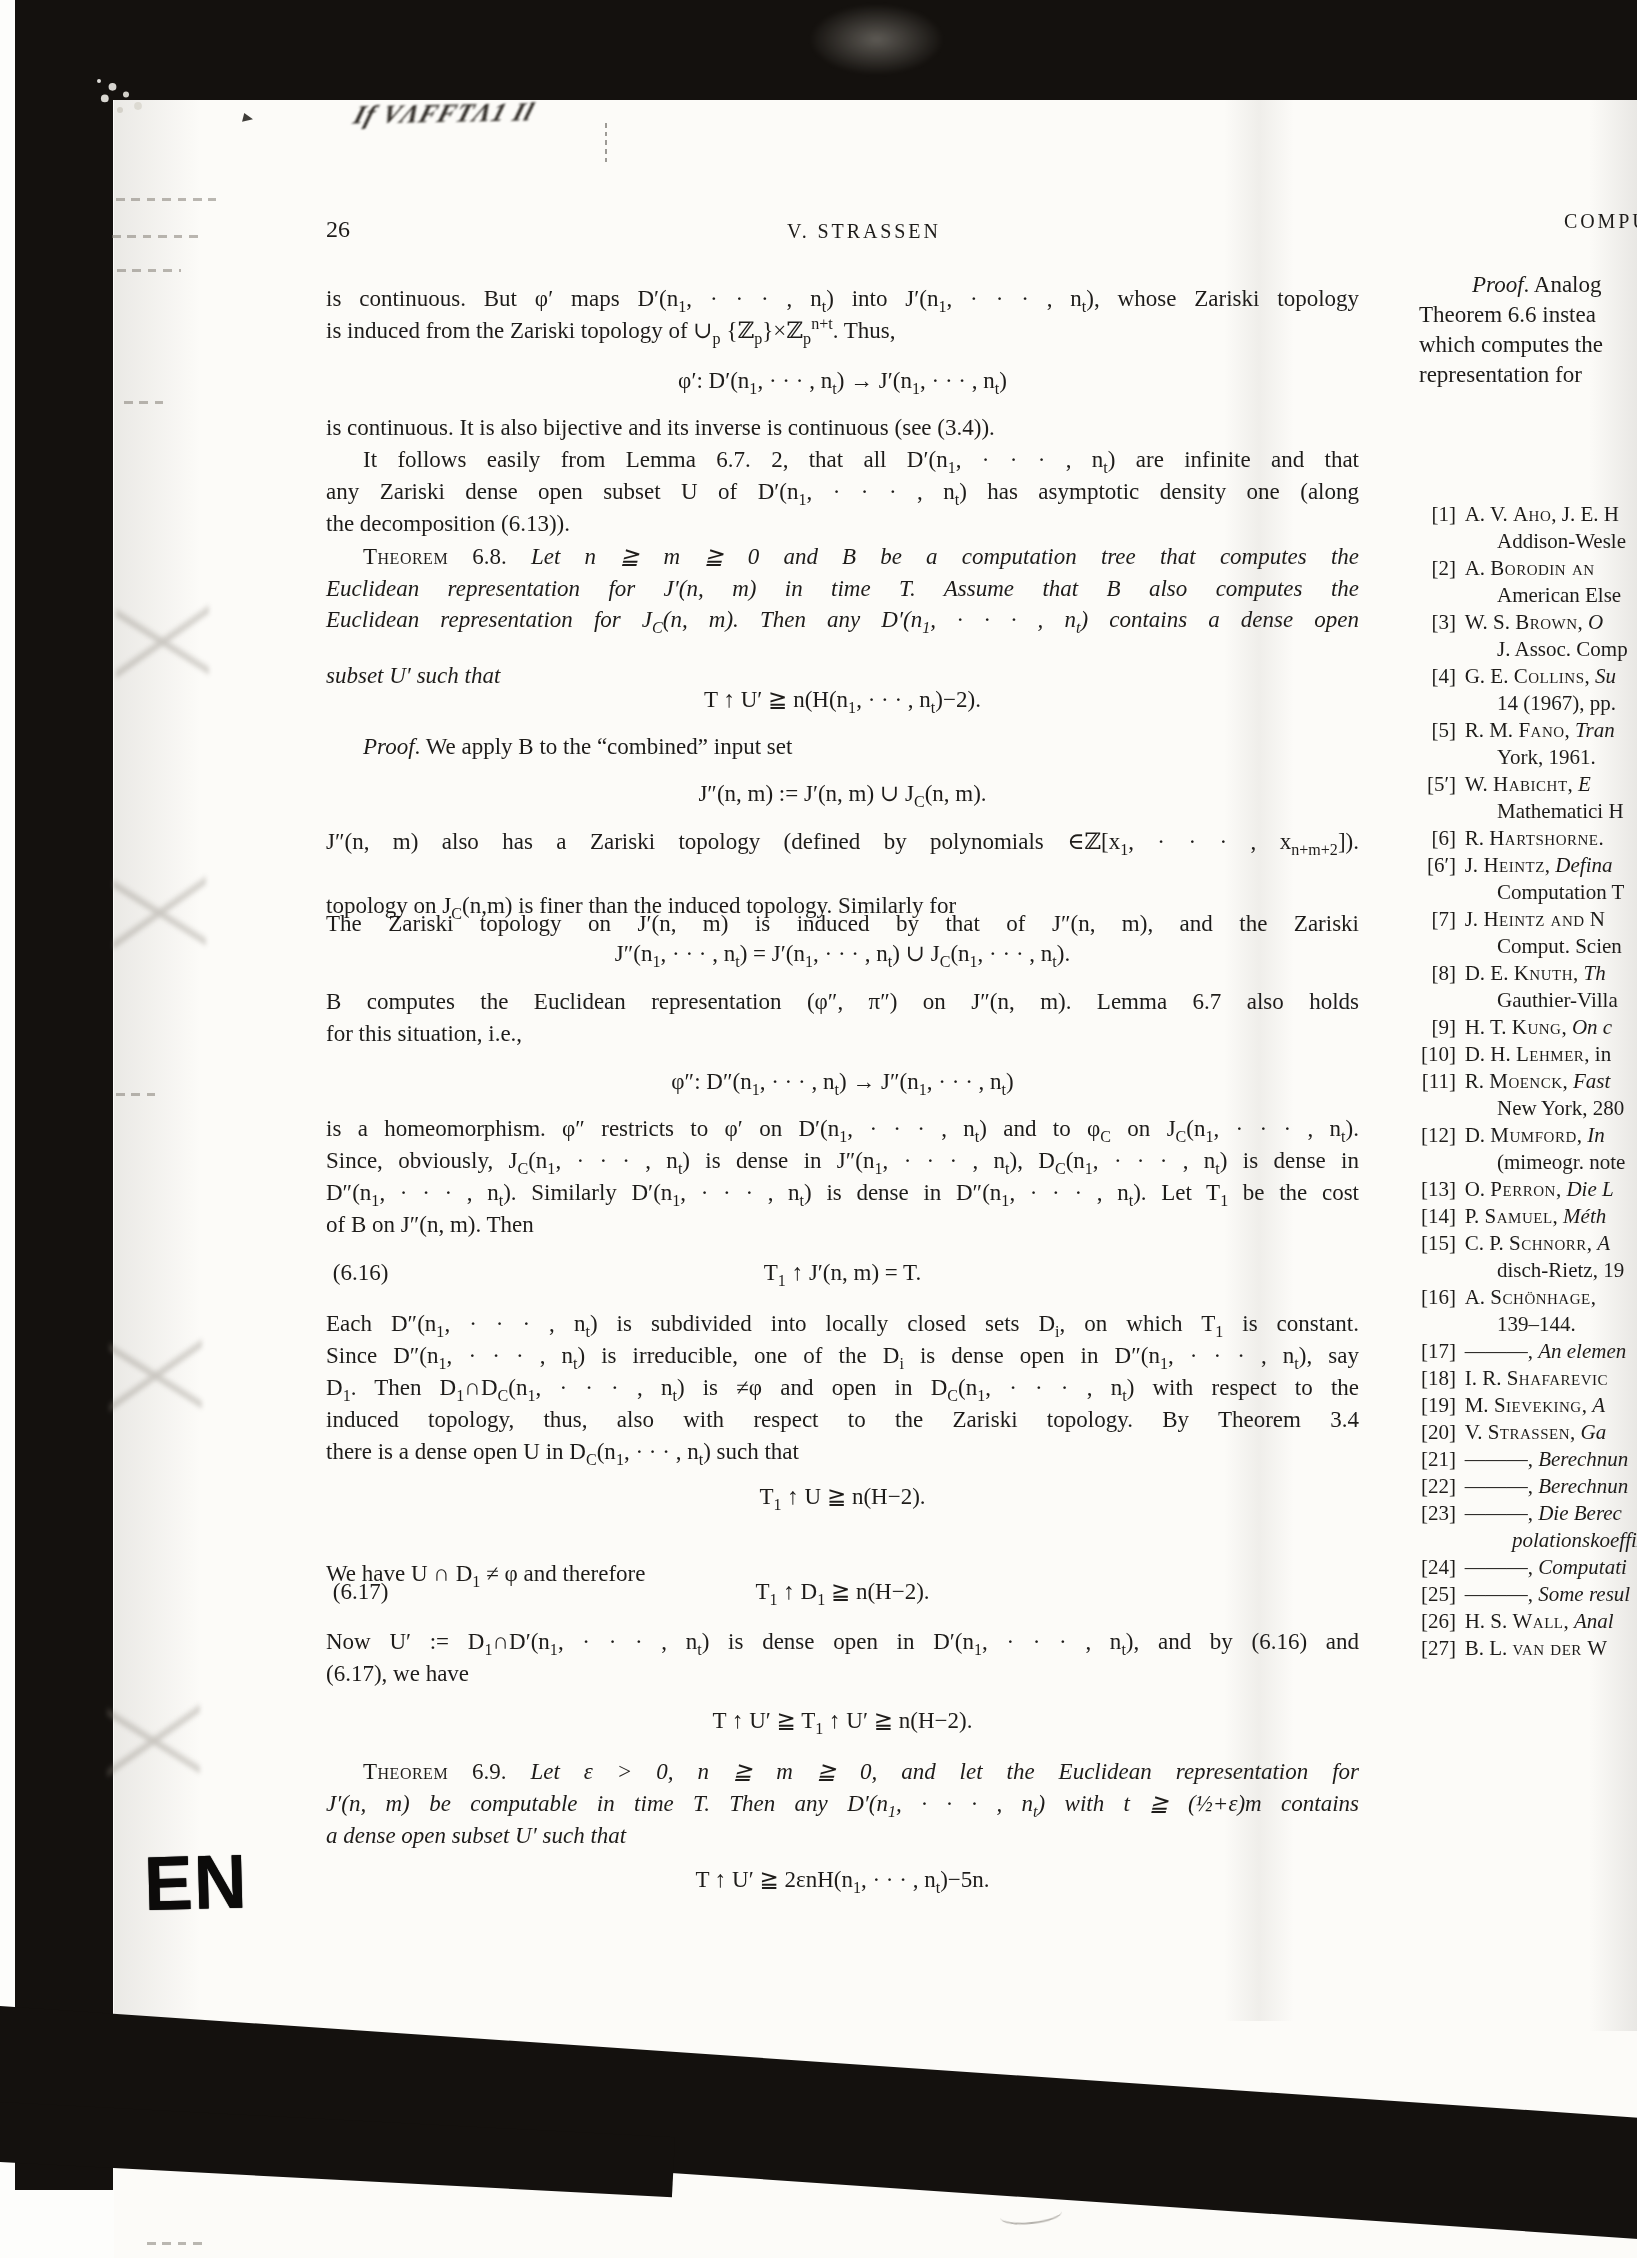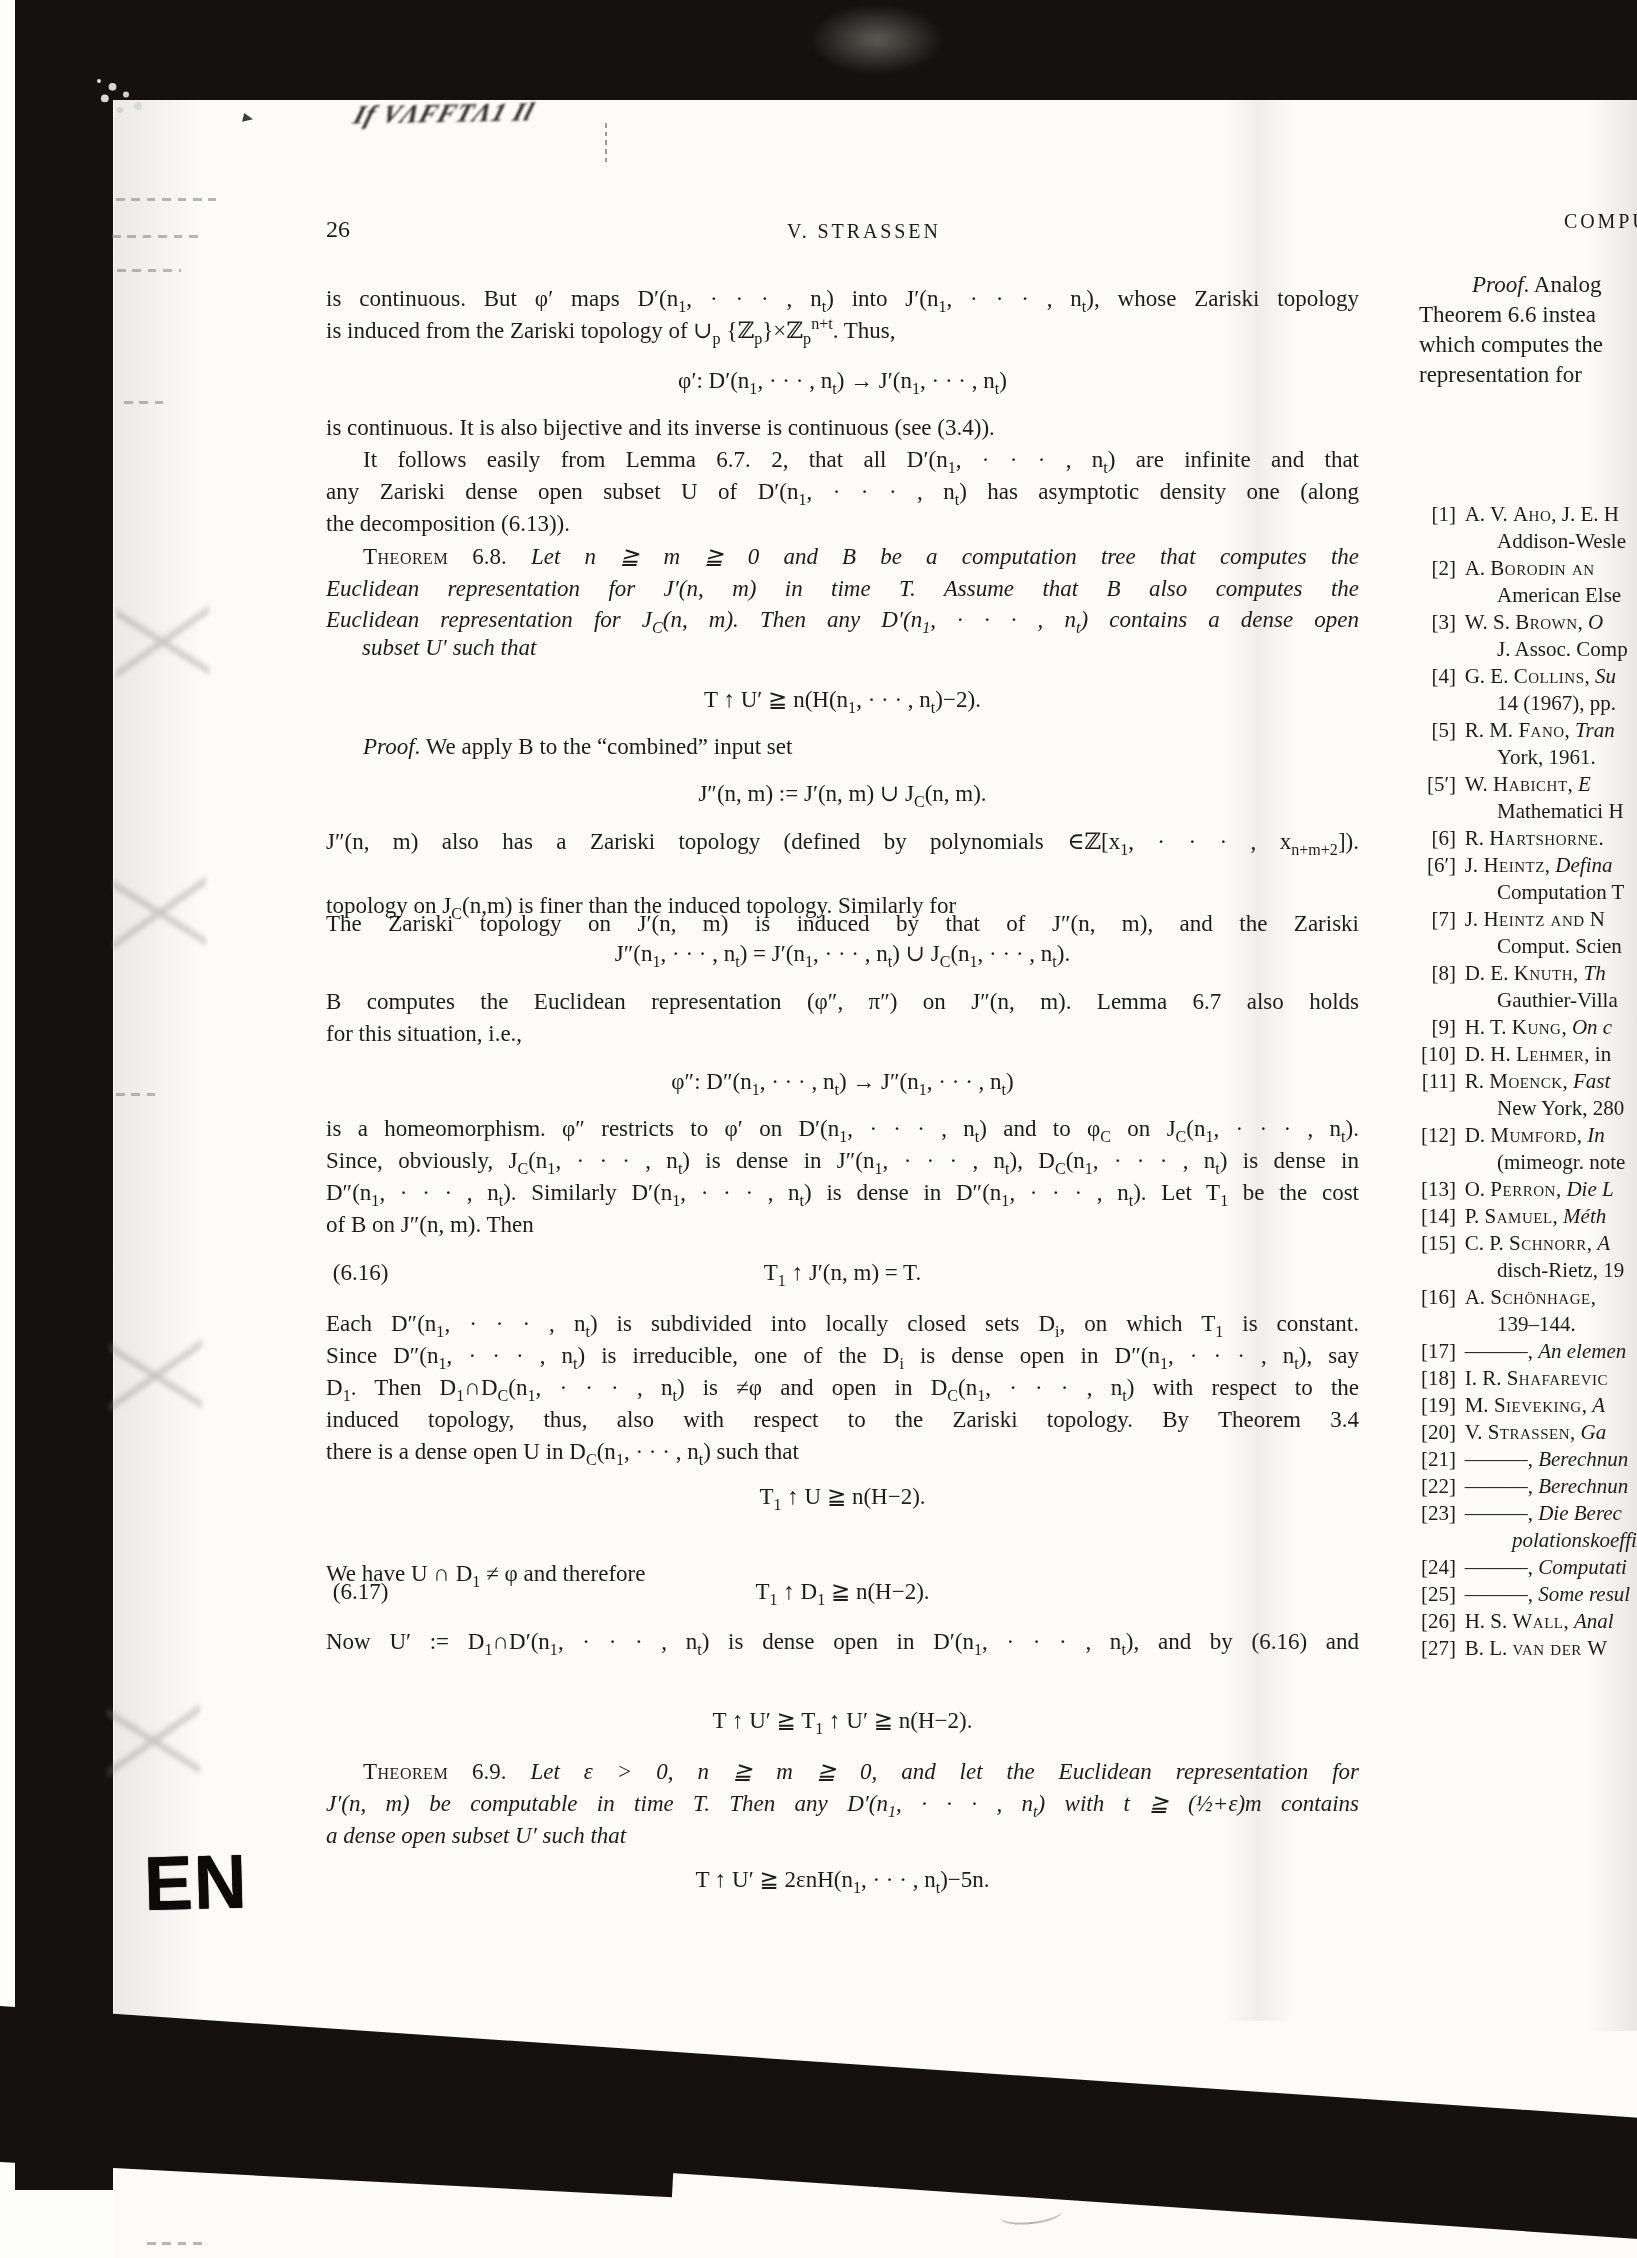--- a/index.html
+++ b/index.html
@@ -92,21 +92,21 @@
     <div class="ln p" style="top: 283px;">is continuous. But φ′ maps D′(n<sub>1</sub>, · · · , n<sub>t</sub>) into J′(n<sub>1</sub>, · · · , n<sub>t</sub>), whose Zariski topology</div>
     <div class="ln pe" style="top: 315px;">is induced from the Zariski topology of ∪<sub>p</sub> {ℤ<sub>p</sub>}×ℤ<sub>p</sub><sup>n+t</sup>. Thus,</div>
     <div class="ln eq" style="top: 365px;">φ′: D′(n<sub>1</sub>, · · · , n<sub>t</sub>) → J′(n<sub>1</sub>, · · · , n<sub>t</sub>)</div>
     <div class="ln pe" style="top: 412px;">is continuous. It is also bijective and its inverse is continuous (see (3.4)).</div>
     <div class="ln pi" style="top: 444px;">It follows easily from Lemma 6.7. 2, that all D′(n<sub>1</sub>, · · · , n<sub>t</sub>) are infinite and that</div>
     <div class="ln p" style="top: 476px;">any Zariski dense open subset U of D′(n<sub>1</sub>, · · · , n<sub>t</sub>) has asymptotic density one (along</div>
     <div class="ln pe" style="top: 508px;">the decomposition (6.13)).</div>
     <div class="ln pi" style="top: 541px;"><span class="sc">Theorem</span> 6.8. <i>Let n ≧ m ≧ 0 and B be a computation tree that computes the</i></div>
     <div class="ln p" style="top: 573px;"><i>Euclidean representation for J′(n, m) in time T. Assume that B also computes the</i></div>
     <div class="ln p" style="top: 604px;"><i>Euclidean representation for J<sub>C</sub>(n, m). Then any D′(n<sub>1</sub>, · · · , n<sub>t</sub>) contains a dense open</i></div>
-    <div class="ln pe" style="top: 632px; margin-left: 36px;"><i>subset U′ such that</i></div>
+    <div class="ln pe" style="top: 660px;"><i>subset U′ such that</i></div>
     <div class="ln eq" style="top: 684px;">T ↑ U′ ≧ n(H(n<sub>1</sub>, · · · , n<sub>t</sub>)−2).</div>
     <div class="ln pie" style="top: 731px;"><i>Proof</i>. We apply B to the “combined” input set</div>
     <div class="ln eq" style="top: 778px;">J″(n, m) := J′(n, m) ∪ J<sub>C</sub>(n, m).</div>
     <div class="ln p" style="top: 826px;">J″(n, m) also has a Zariski topology (defined by polynomials ∈ℤ[x<sub>1</sub>, · · · , x<sub>n+m+2</sub>]).</div>
     <div class="ln p" style="top: 908px;">The Zariski topology on J′(n, m) is induced by that of J″(n, m), and the Zariski</div>
     <div class="ln pe" style="top: 890px;">topology on J<sub>C</sub>(n,m) is finer than the induced topology. Similarly for</div>
     <div class="ln eq" style="top: 938px;">J″(n<sub>1</sub>, · · · , n<sub>t</sub>) = J′(n<sub>1</sub>, · · · , n<sub>t</sub>) ∪ J<sub>C</sub>(n<sub>1</sub>, · · · , n<sub>t</sub>).</div>
     <div class="ln p" style="top: 986px;">B computes the Euclidean representation (φ″, π″) on J″(n, m). Lemma 6.7 also holds</div>
     <div class="ln pe" style="top: 1018px;">for this situation, i.e.,</div>
     <div class="ln eq" style="top: 1066px;">φ″: D″(n<sub>1</sub>, · · · , n<sub>t</sub>) → J″(n<sub>1</sub>, · · · , n<sub>t</sub>)</div>
@@ -117,20 +117,21 @@
     <div class="ln eqn" style="top: 1257px;">T<sub>1</sub> ↑ J′(n, m) = T.<span class="eqnum">(6.16)</span></div>
     <div class="ln p" style="top: 1308px;">Each D″(n<sub>1</sub>, · · · , n<sub>t</sub>) is subdivided into locally closed sets D<sub>i</sub>, on which T<sub>1</sub> is constant.</div>
     <div class="ln p" style="top: 1340px;">Since D″(n<sub>1</sub>, · · · , n<sub>t</sub>) is irreducible, one of the D<sub>i</sub> is dense open in D″(n<sub>1</sub>, · · · , n<sub>t</sub>), say</div>
     <div class="ln p" style="top: 1372px;">D<sub>1</sub>. Then D<sub>1</sub>∩D<sub>C</sub>(n<sub>1</sub>, · · · , n<sub>t</sub>) is ≠φ and open in D<sub>C</sub>(n<sub>1</sub>, · · · , n<sub>t</sub>) with respect to the</div>
     <div class="ln p" style="top: 1404px;">induced topology, thus, also with respect to the Zariski topology. By Theorem 3.4</div>
     <div class="ln pe" style="top: 1436px;">there is a dense open U in D<sub>C</sub>(n<sub>1</sub>, · · · , n<sub>t</sub>) such that</div>
     <div class="ln eq" style="top: 1481px;">T<sub>1</sub> ↑ U ≧ n(H−2).</div>
     <div class="ln pe" style="top: 1558px;">We have U ∩ D<sub>1</sub> ≠ φ and therefore</div>
     <div class="ln eqn" style="top: 1576px;">T<sub>1</sub> ↑ D<sub>1</sub> ≧ n(H−2).<span class="eqnum">(6.17)</span></div>
     <div class="ln p" style="top: 1626px;">Now U′ := D<sub>1</sub>∩D′(n<sub>1</sub>, · · · , n<sub>t</sub>) is dense open in D′(n<sub>1</sub>, · · · , n<sub>t</sub>), and by (6.16) and</div>
+    <div class="ln pe" style="top: 1658px;">(6.17), we have</div>
     <div class="ln eq" style="top: 1705px;">T ↑ U′ ≧ T<sub>1</sub> ↑ U′ ≧ n(H−2).</div>
     <div class="ln pi" style="top: 1756px;"><span class="sc">Theorem</span> 6.9. <i>Let ε &gt; 0, n ≧ m ≧ 0, and let the Euclidean representation for</i></div>
     <div class="ln p" style="top: 1788px;"><i>J′(n, m) be computable in time T. Then any D′(n<sub>1</sub>, · · · , n<sub>t</sub>) with t ≧ (½+ε)m contains</i></div>
     <div class="ln pe" style="top: 1820px;"><i>a dense open subset U′ such that</i></div>
     <div class="ln eq" style="top: 1864px;">T ↑ U′ ≧ 2εnH(n<sub>1</sub>, · · · , n<sub>t</sub>)−5n.</div>
   </div>
 
 <div id="proof-paragraph" class="abs">
     <div class="proof-line"><i>Proof</i>.  Analog</div>
     <div class="proof-line">Theorem 6.6 instea</div>

